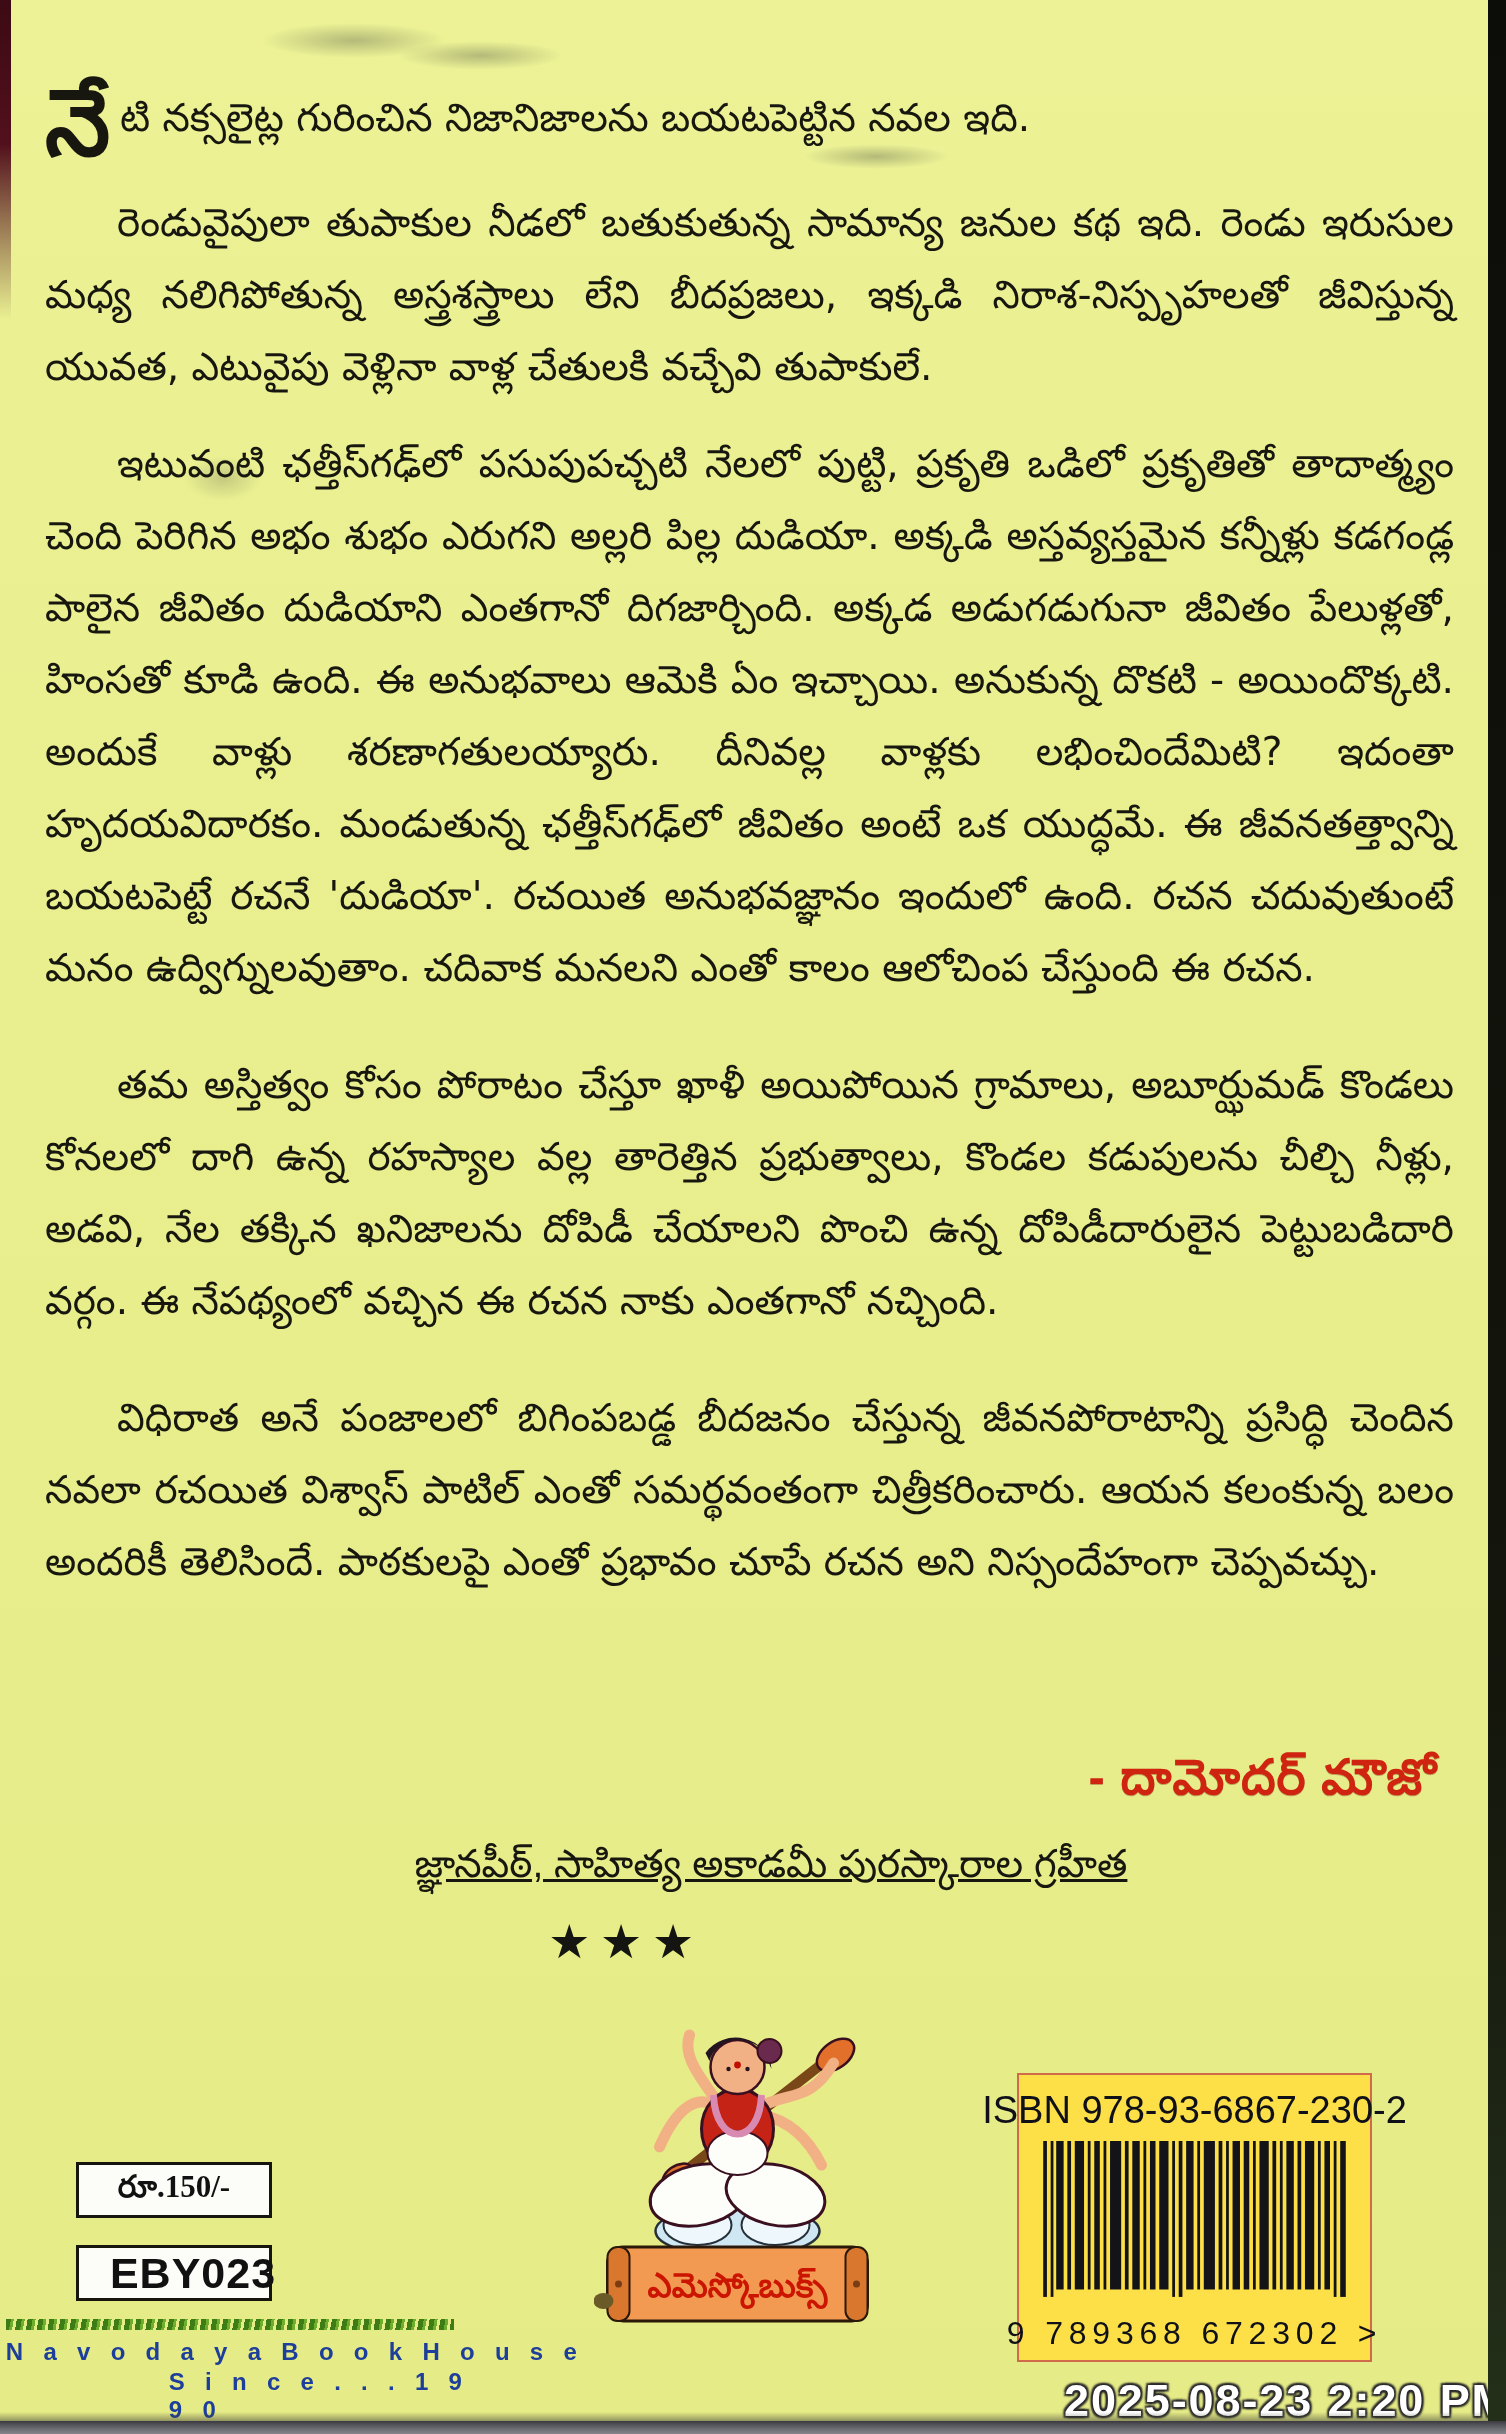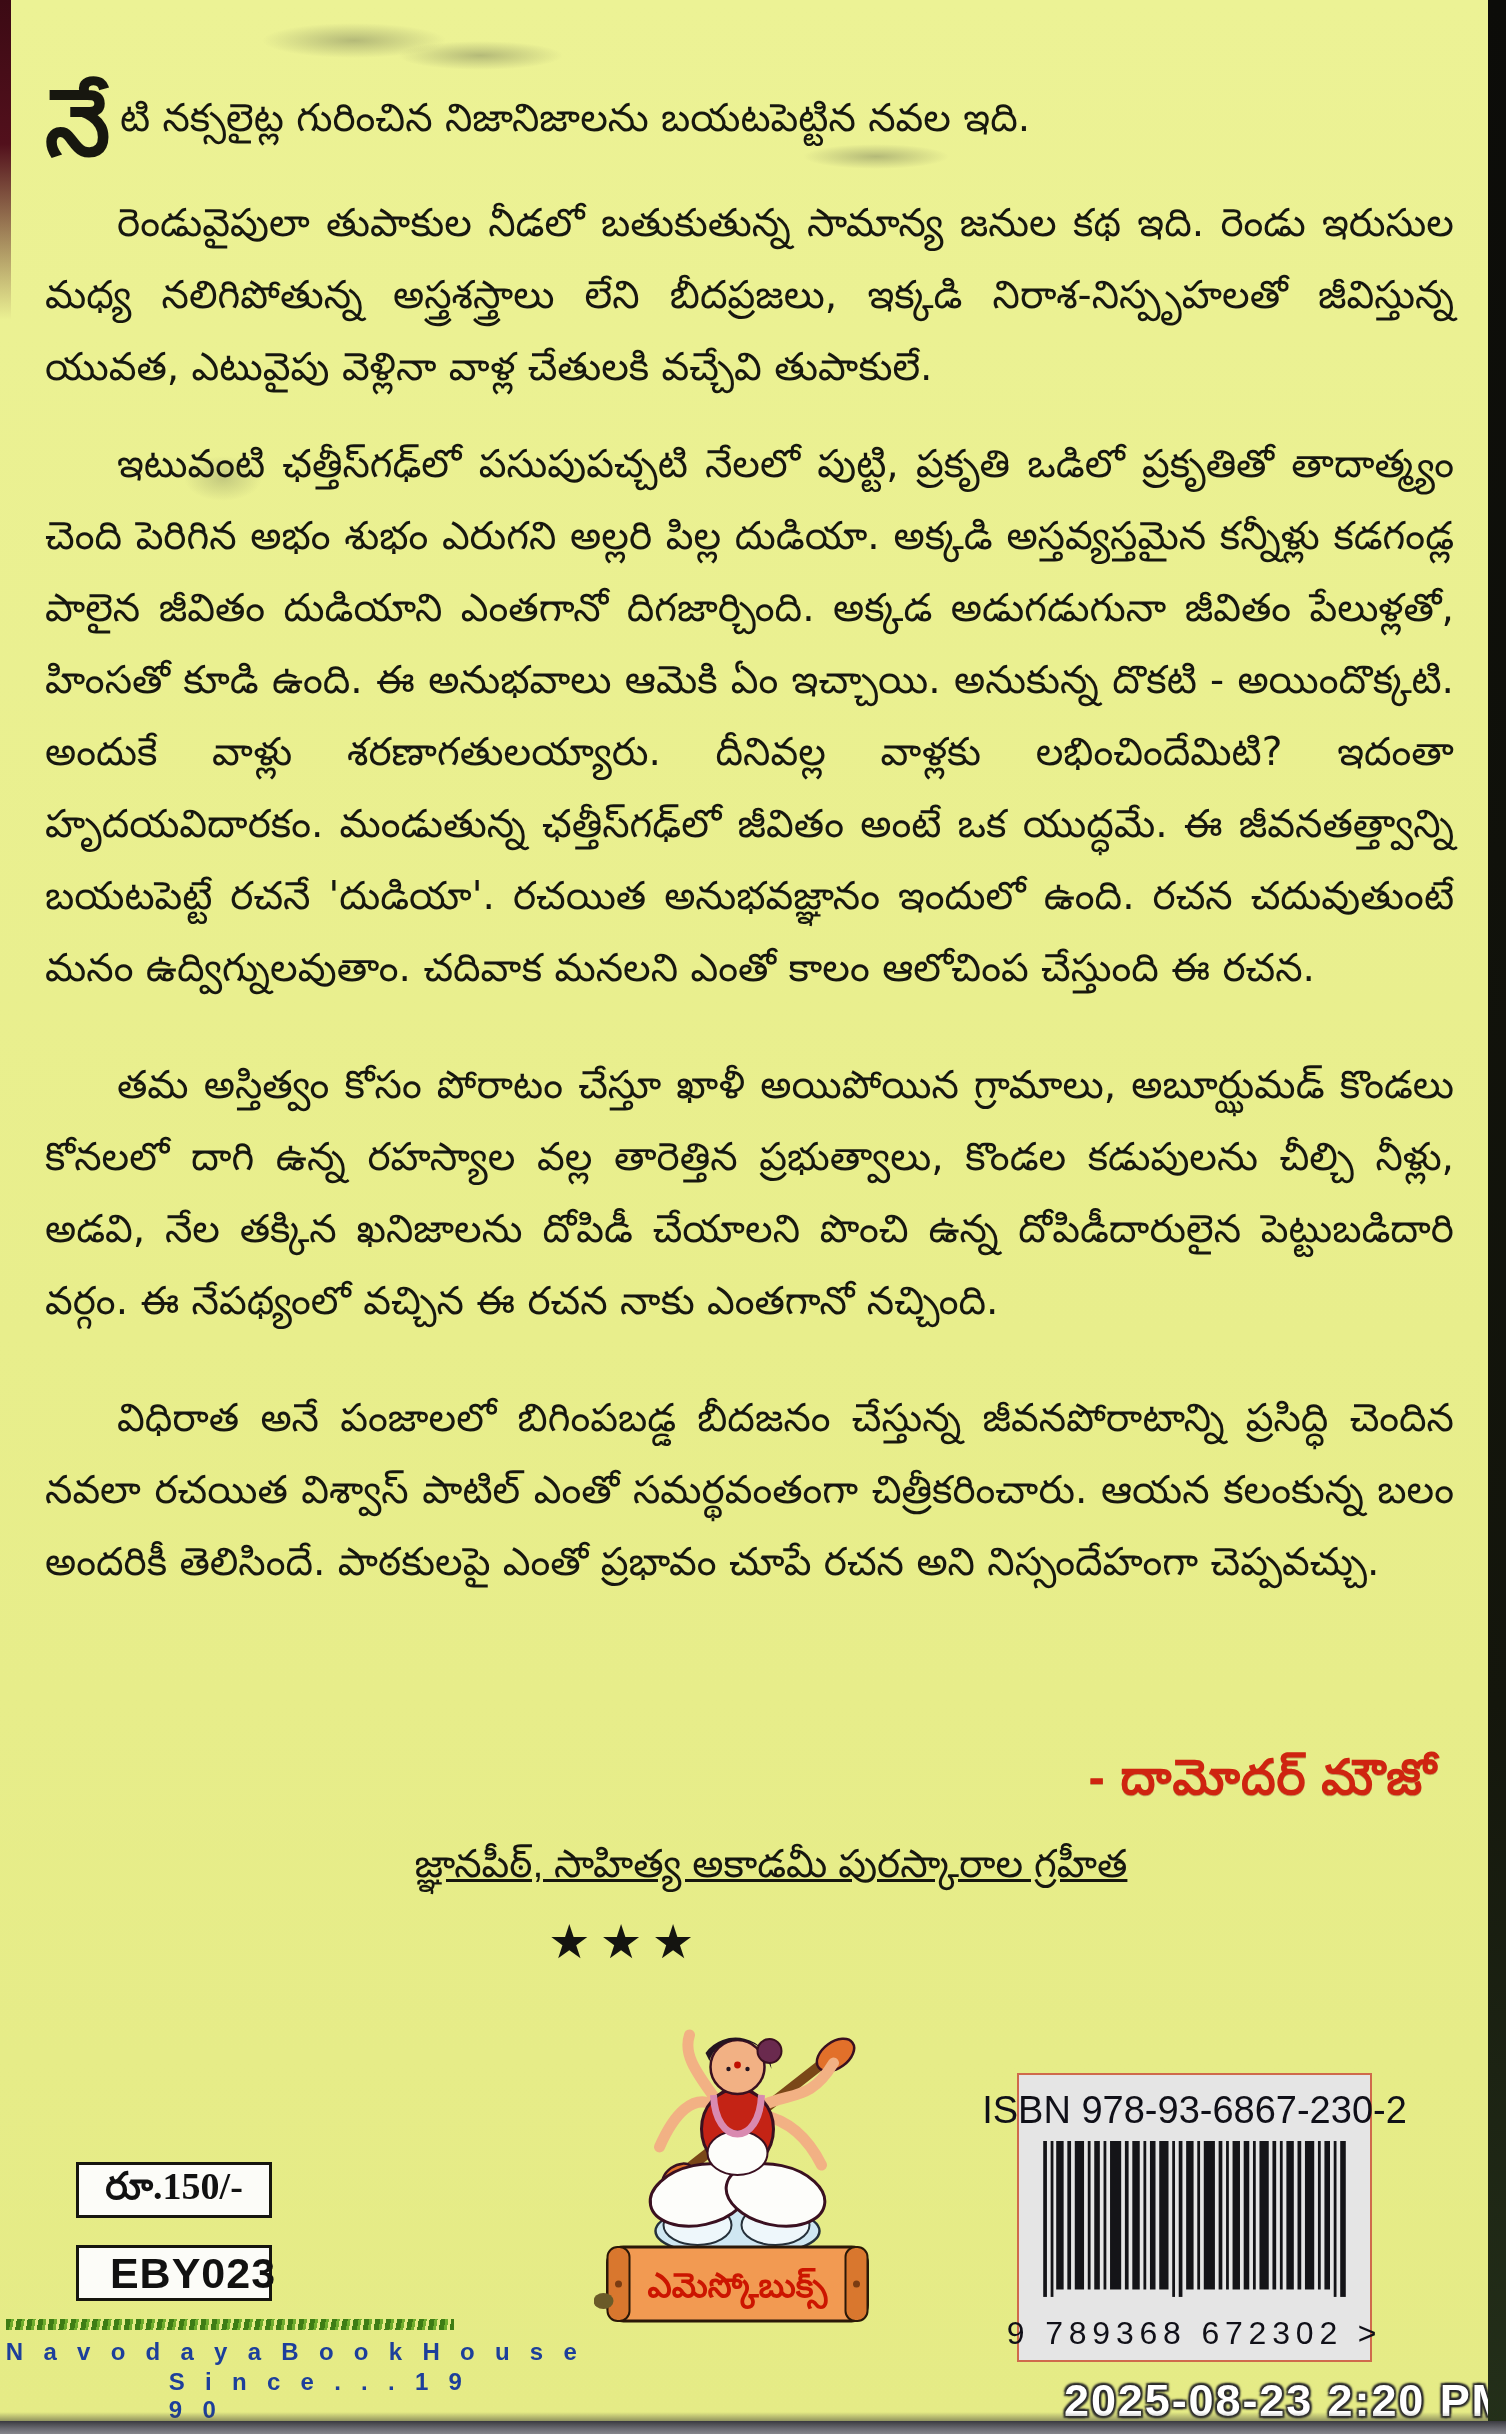--- a/index.html
+++ b/index.html
@@ -38,25 +38,25 @@
   .award{position:absolute;top:1842px;left:58px;width:1426px;text-align:center;
     color:#17170f;font-size:39px;text-decoration:underline;}
   .stars{position:absolute;top:1914px;left:0;width:1252px;text-align:center;
     color:#141410;font-size:47px;letter-spacing:9.7px;}
   
   .mascot-wrap{position:absolute;left:594px;top:1995px;width:287px;height:330px;}
   
   .tagbox{position:absolute;left:76px;width:196px;height:56px;background:#fcfcf8;
     border:3.9px solid #16160f;display:flex;align-items:center;justify-content:center;}
   .price{top:2162px;font-family:"Liberation Serif","DejaVu Serif",serif;
-    font-size:38px;font-weight:bold;color:#111;}
+    font-size:31px;font-weight:bold;color:#111;}
   .code{top:2245px;font-size:43px;font-weight:bold;color:#111;letter-spacing:1px;padding-left:38px;}
   
   .isbn-box{position:absolute;left:1017px;top:2073px;width:355px;height:289px;
-    background:#e5e5e5;border:2.9px solid #cf6a4c;padding:13.6px 9.7px 7.8px 9.7px;
+    background:#fde047;border:2.9px solid #cf6a4c;padding:13.6px 9.7px 7.8px 9.7px;
     display:flex;flex-direction:column;align-items:center;}
   .isbn-label{font-size:38px;color:#101018;white-space:nowrap;letter-spacing:0px;}
   .isbn-bars{margin-top:9.7px;}
   .isbn-digits{font-size:32px;color:#101018;letter-spacing:5.8px;white-space:nowrap;margin-top:18px;}
   
   .wm{position:absolute;left:5.8px;top:2317px;width:466px;}
   .wm-site{font-size:54px;font-weight:bold;color:#3e7d15;line-height:54px;
     text-shadow:0 1px 0 #fff,0 1.9px 1.9px rgba(30,60,10,.4);letter-spacing:0px;white-space:nowrap;}
   .wm-grass{width:448px;height:11.6px;margin-top:1.9px;
     background:repeating-linear-gradient(100deg,#3e7d15 0 4.9px,#6fae2d 4.9px 7.8px,rgba(0,0,0,0) 7.8px 10.7px);}

